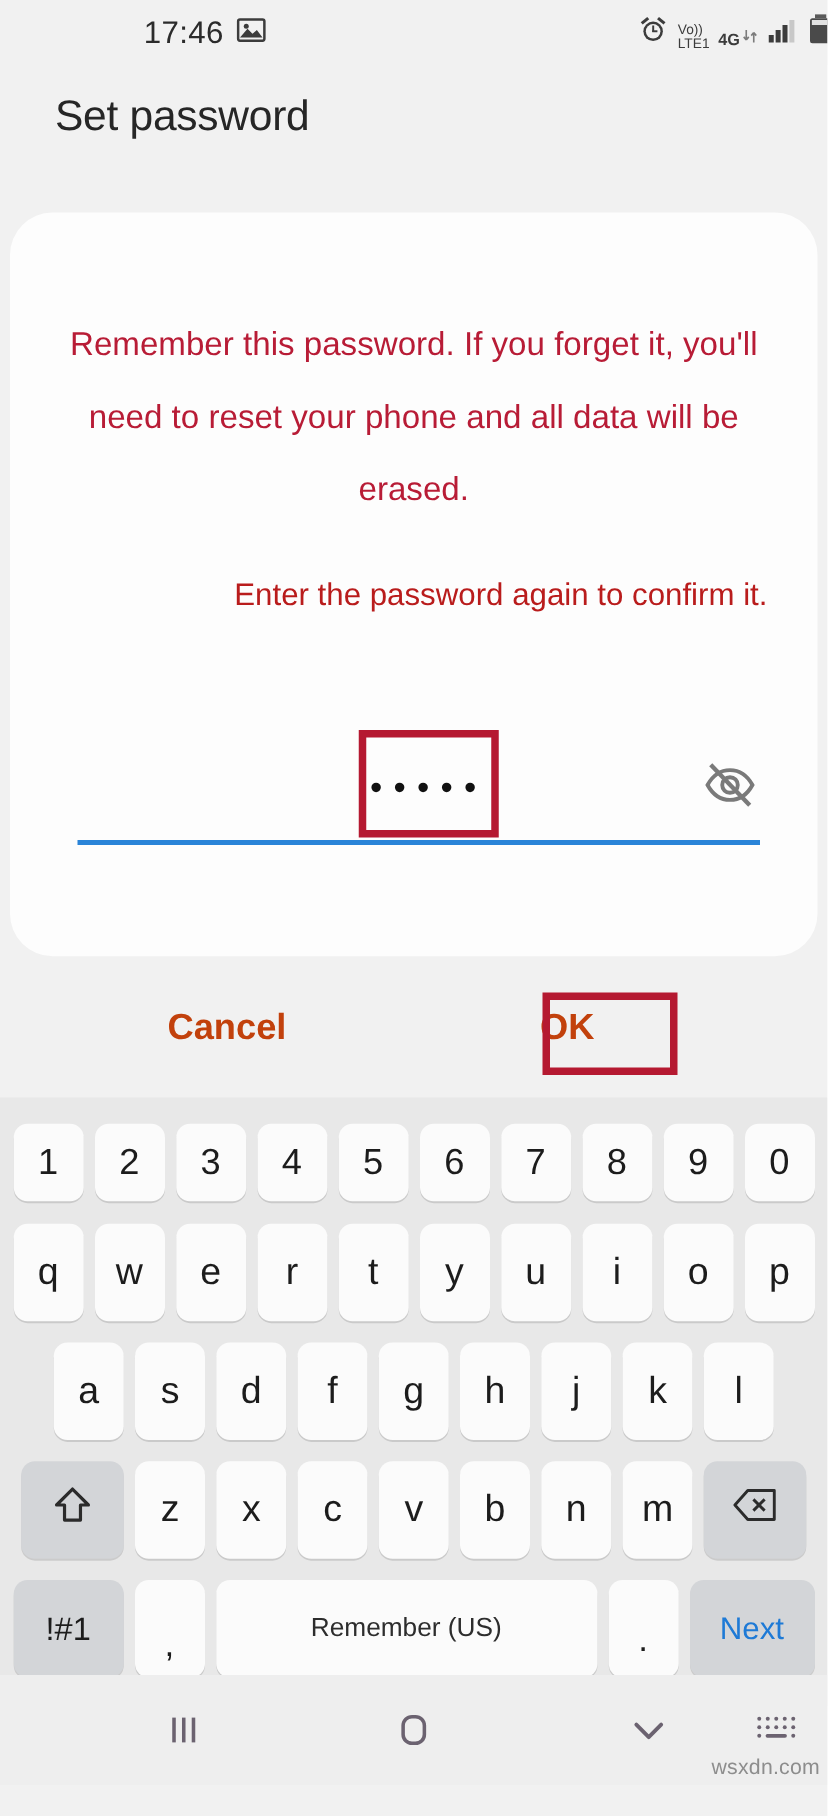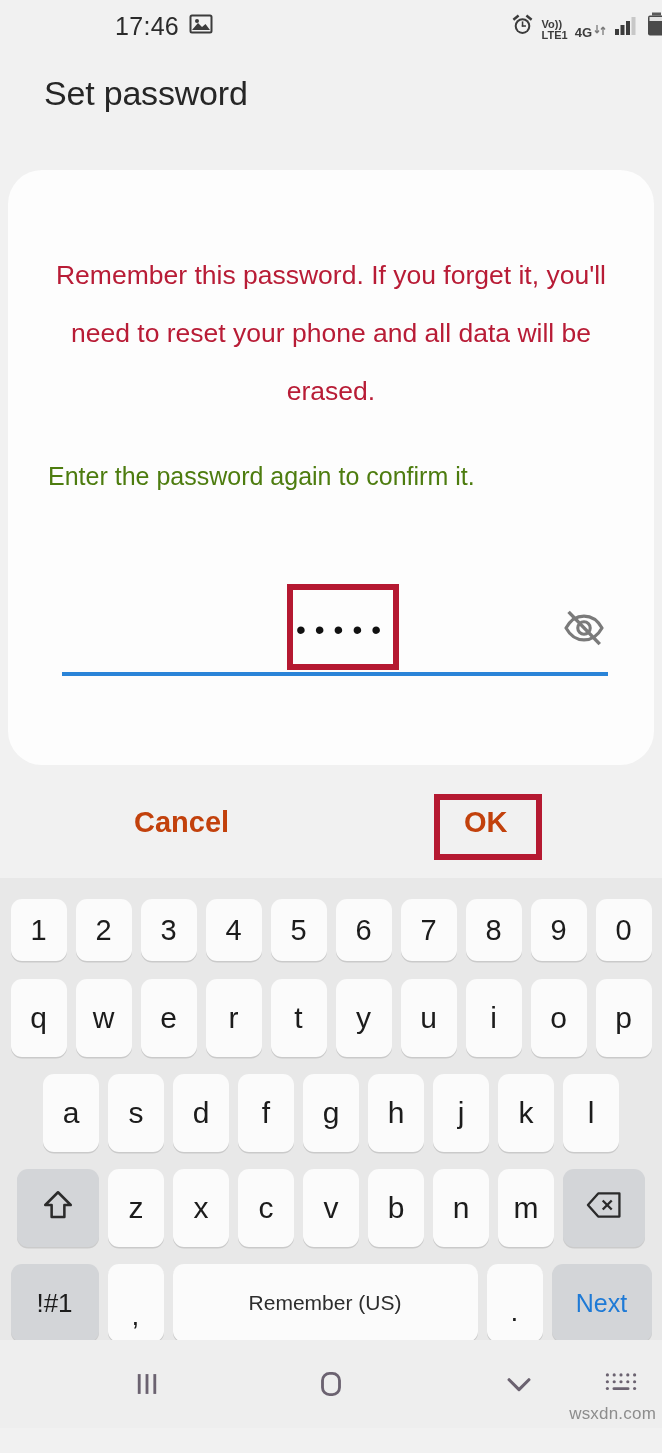--- a/index.html
+++ b/index.html
@@ -44,21 +44,21 @@
     margin-right: 16px;
     display: flex;
     align-items: flex-end;
     gap: 7px;
   }
   .ico { display: block; }
   .volte {
     font-size: 11px;
     line-height: 11px;
     color: #3c3c3c;
-    font-weight: bold;
+    font-weight: normal;
     text-align: left;
   }
   .fourg-wrap {
     display: flex;
     align-items: flex-end;
     gap: 1px;
   }
   .fourg {
     font-size: 13px;
     line-height: 13px;
@@ -95,22 +95,22 @@
     color: #b81c36;
     font-size: 26.5px;
     font-weight: normal;
     line-height: 58px;
   }
   .instruction {
     position: absolute;
     left: 40px;
     top: 278px;
     width: 566px;
-    text-align: left;
-    color: #4d7c0f;
+    text-align: right;
+    color: #b91c1c;
     font-size: 25px;
     line-height: 57px;
   }
 
   
   .field {
     position: absolute;
     left: 54px;
     top: 410px;
     width: 546px;
@@ -154,21 +154,21 @@
     font-size: 29px;
     font-weight: bold;
     color: #c2410c;
     background: transparent;
     border: none;
     padding: 0;
     font-family: "Liberation Sans", sans-serif;
     cursor: pointer;
   }
   .btn-cancel { left: 134px; top: 24px; }
-  .btn-ok { left: 464px; top: 24px; }
+  .btn-ok { left: 432px; top: 24px; }
 
   
   .annot {
     position: absolute;
     border: 6px solid #b51931;
     box-sizing: border-box;
     pointer-events: none;
   }
   .annot-field { left: 287px; top: 584px; width: 112px; height: 86px; }
   .annot-ok { left: 434px; top: 794px; width: 108px; height: 66px; }

